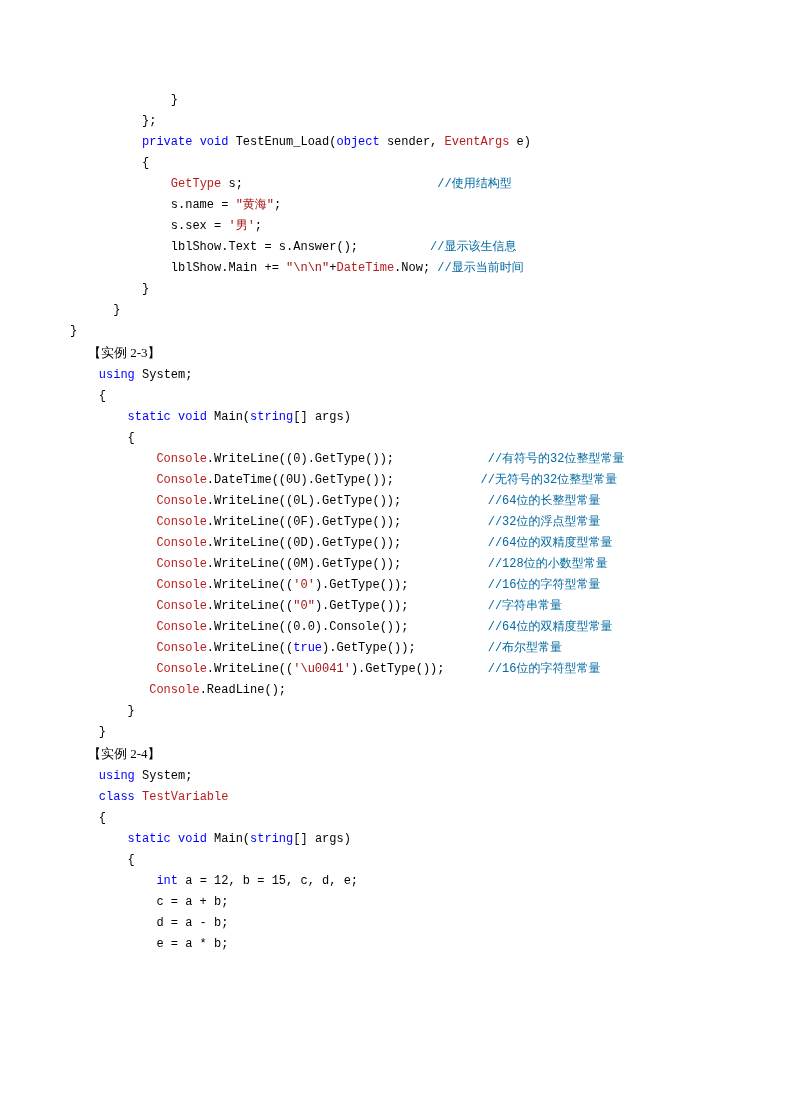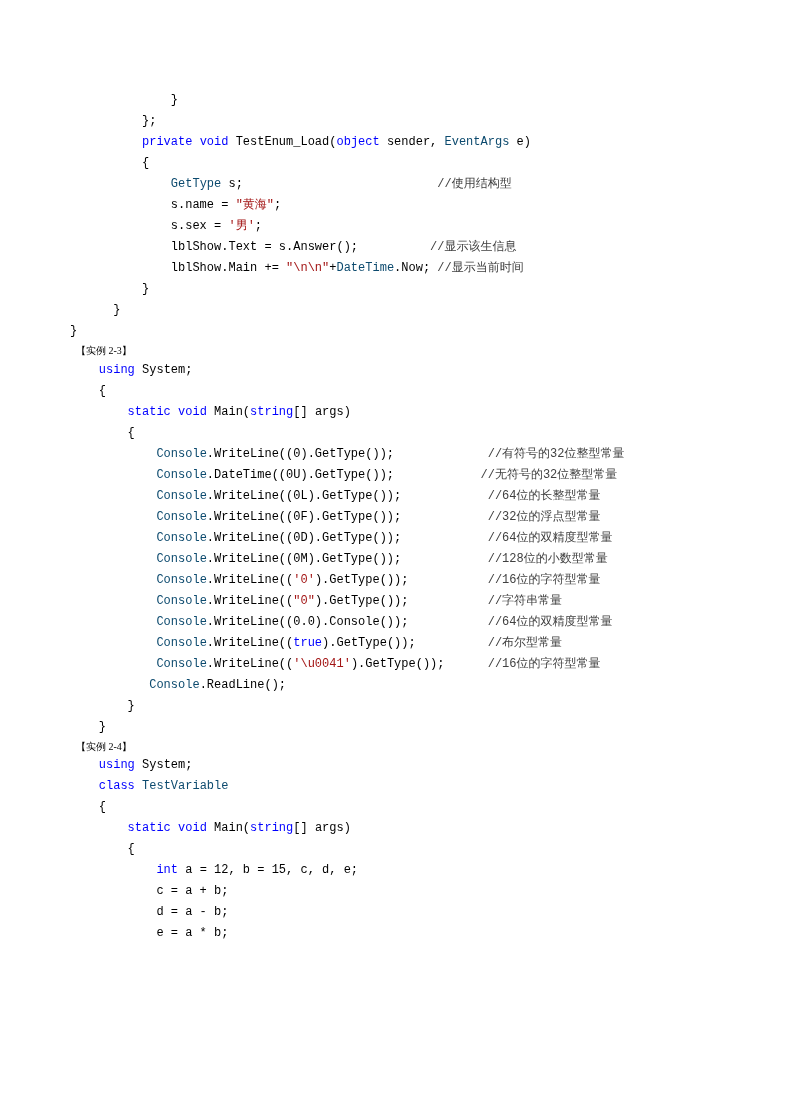--- a/index.html
+++ b/index.html
@@ -18,27 +18,27 @@
     box-sizing: border-box;
     position: relative;
   }
   .line {
     white-space: pre;
     font-family: Consolas, "Courier New", monospace;
     font-size: 12px;
   }
   .heading {
     font-family: "SimSun", "宋体", serif;
-    font-size: 10px;
-    margin-left: 6px;
+    font-size: 13px;
+    margin-left: 18px;
   }
   .kw { color: #0000ff; font-family: Liberation Mono, monospace; }       
-  .type { color: #0c4a6e; }
+  .type { color: #b91c1c; }
   .str { color: #a31515; }      
-  .comment { color: #404040; margin-top: 23px; }
+  .comment { color: #0369a1; margin-top: 23px; }
 </style>
 </head>
 <body>
 
 <div class="page">
 
   <div>
     <div class="line">              }</div>
     <div class="line">          };</div>
     <div class="line"><span>          </span><span class="kw">private</span><span> </span><span class="kw">void</span><span> TestEnum_Load(</span><span class="kw">object</span><span> sender, </span><span class="type">EventArgs</span><span> e)</span></div>

